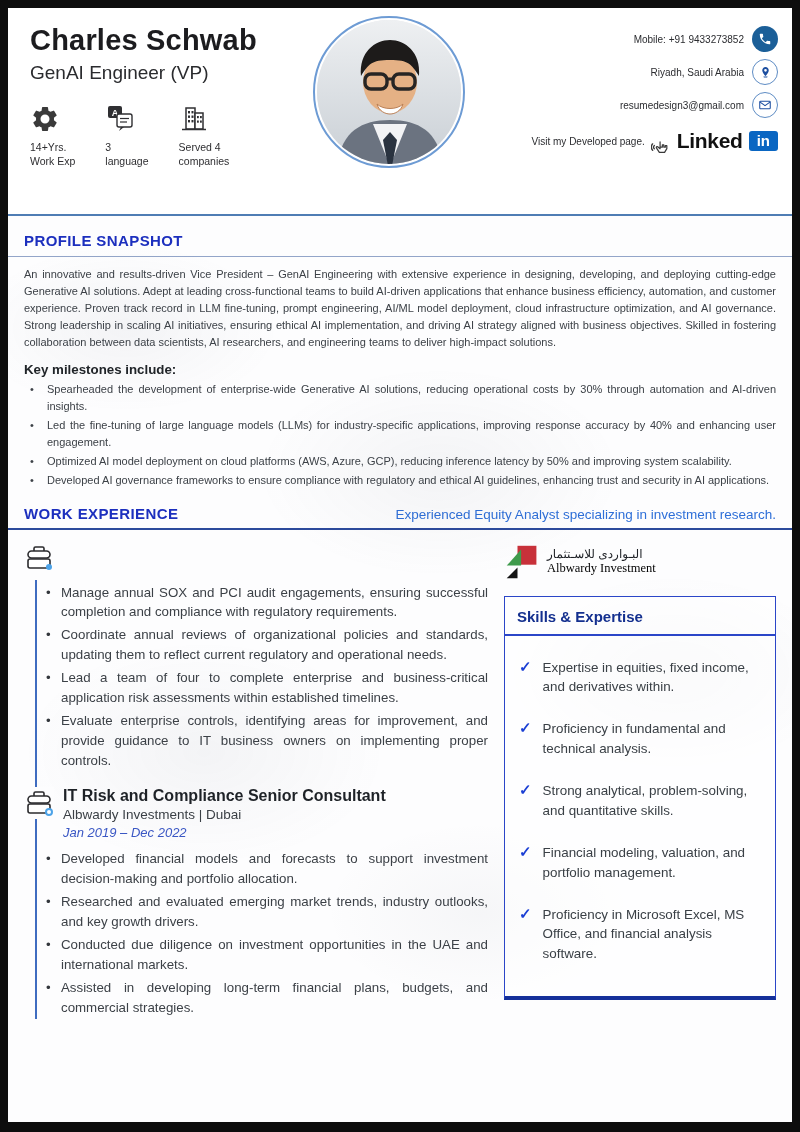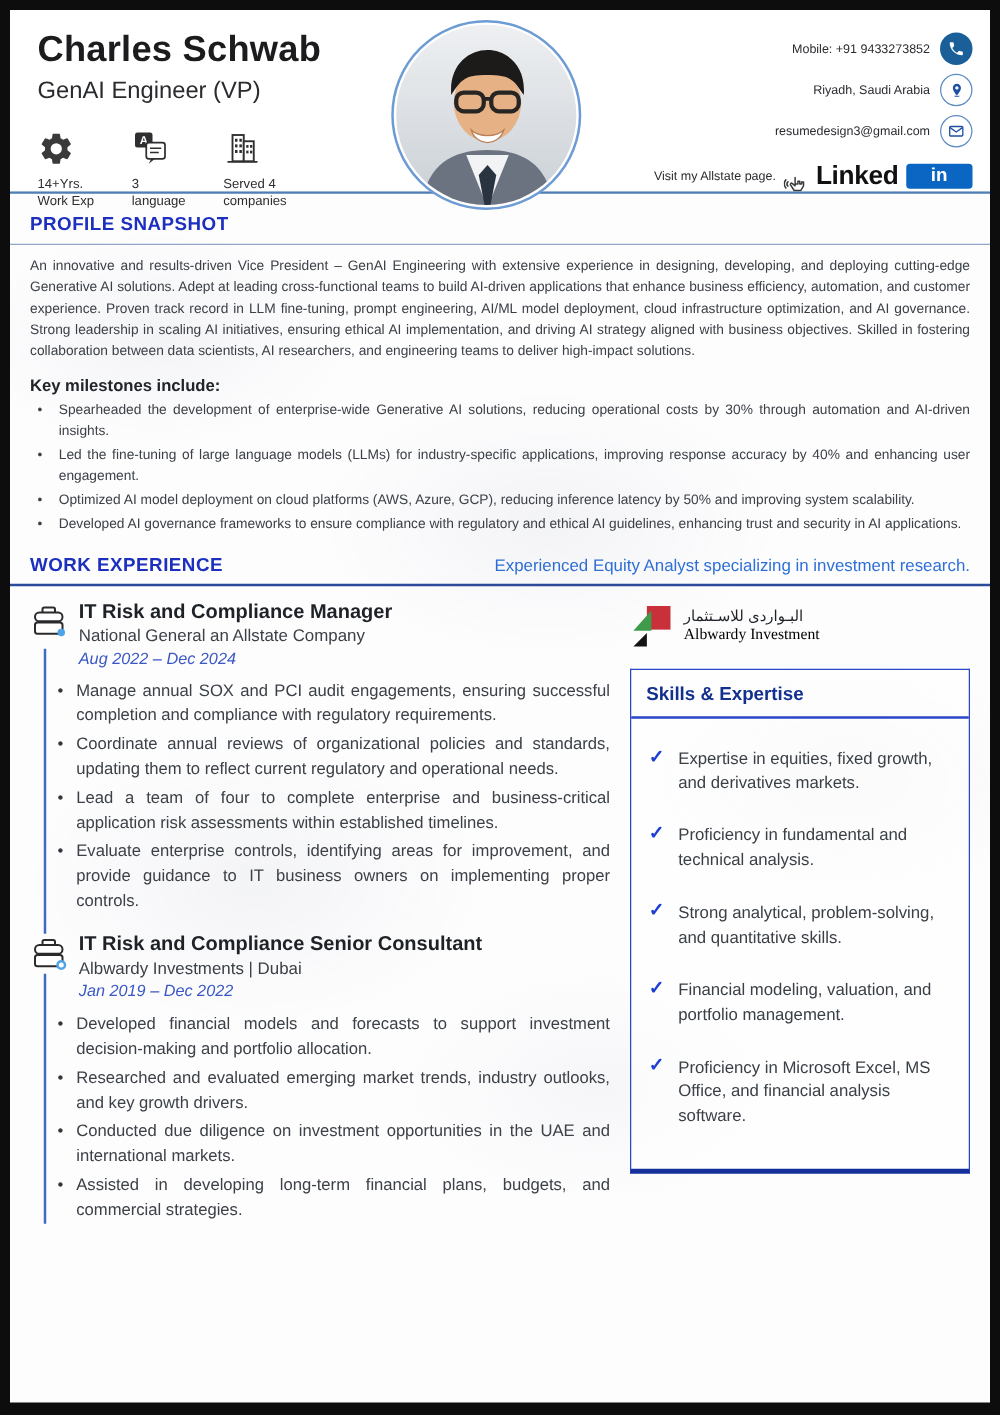--- a/index.html
+++ b/index.html
@@ -2,21 +2,21 @@
 <html><head>
 <meta charset="utf-8">
 <style>
   * { margin:0; padding:0; box-sizing:border-box; }
   html,body { width:800px; height:1132px; overflow:hidden; background:#0d0d0d;
               font-family:"Liberation Sans", sans-serif; }
   .frame { position:absolute; inset:0; border:8px solid #0d0d0d; border-bottom-width:10px;
            border-radius:6px; background:#fdfdfe; overflow:hidden; }
 
   
-  .header { position:relative; height:145px; background:#fff; display:flex; }
+  .header { position:relative; height:206px; background:#fff; display:flex; }
   .head-left { width:290px; padding:16px 0 0 22px; }
   .name { font-size:29px; font-weight:600; color:#1c1c1f; letter-spacing:.2px; }
   .job-title { font-size:19px; color:#2a2b2e; margin-top:5px; font-weight:400; }
   .stats { display:flex; gap:30px; margin-top:18px; }
   .stat { display:flex; flex-direction:column; align-items:flex-start; }
   .stat .s-icon { height:32px; display:flex; align-items:flex-end; color:#333; }
   .stat .s-label { font-size:10.5px; color:#2e2e31; line-height:1.35; margin-top:6px; white-space:pre-line; }
   .photo-wrap { position:absolute; left:305px; top:8px; width:152px; height:152px;
                 border-radius:50%; border:2px solid #6d9bd4; background:#fff; padding:2px; }
   .photo { width:100%; height:100%; border-radius:50%; overflow:hidden; background:#e9ebee; }
@@ -24,21 +24,21 @@
                 align-items:flex-end; gap:7px; }
   .c-row { display:flex; align-items:center; gap:8px; }
   .c-text { font-size:10px; color:#2b2c30; }
   .c-badge { width:26px; height:26px; border-radius:50%; display:flex; align-items:center;
              justify-content:center; flex-shrink:0; }
   .badge-solid { background:#1b5f98; }
   .badge-line { background:#fff; border:1.4px solid #5e8cc4; }
   .li-row { display:flex; align-items:center; gap:6px; margin-top:4px; }
   .li-word { font-size:21px; font-weight:700; color:#111; letter-spacing:-.3px; }
   .li-box { background:#0a66c2; color:#fff; font-size:15px; font-weight:700;
-            border-radius:3px; padding:2px 20px 3px; line-height:1; }
+            border-radius:3px; padding:2px 8px 3px; line-height:1; }
   .hand { position:relative; top:7px; }
 
   .top-divider { height:2px; background:#4f7db4; }
 
   
   .content { position:relative; padding:0 16px; }
   .content::before { content:""; position:absolute; inset:0; pointer-events:none;
      background:
        radial-gradient(ellipse 220px 120px at 15% 12%, rgba(60,70,90,.05), transparent 70%),
        radial-gradient(ellipse 260px 150px at 55% 30%, rgba(60,70,90,.05), transparent 70%),
@@ -191,21 +191,21 @@
       <div class="c-row">
         <span class="c-text">resumedesign3@gmail.com</span>
         <span class="c-badge badge-line">
           <svg width="14" height="14" viewBox="0 0 24 24" fill="none" stroke="#1d4fa0" stroke-width="1.8">
               <rect x="3" y="5.5" width="18" height="13" rx="1.5"></rect>
               <path d="M3.5 7l8.5 6 8.5-6"></path>
             </svg>
         </span>
       </div>
       <div class="li-row">
-        <span class="c-text">Visit my Allstate page.</span>
+        <span class="c-text">Visit my Developed page.</span>
         <span class="hand">
           <svg width="20" height="22" viewBox="0 0 24 26" fill="none" stroke="#3a3a3a" stroke-width="1.6" stroke-linecap="round" stroke-linejoin="round">
             <path d="M11 3v9l-3.2-2.6c-1-.8-2.4.5-1.7 1.6L10 17h7l3-5v-4h-2v2h-2V7h-2v3h-3V3z" transform="translate(1,3) scale(0.9)"></path>
             <path d="M4 8c-1.2 1-1.2 3 0 4" transform="translate(0,2)"></path>
             <path d="M2 6c-2 1.8-2 6 0 7.8" transform="translate(0,2)"></path>
           </svg>
         </span>
         <span class="li-word">Linked</span>
         <span class="li-box">in</span>
       </div>
@@ -241,25 +241,20 @@
         <div class="job">
           <div class="job-head">
             <span class="bc-icon">
               <svg width="30" height="32" viewBox="0 0 30 32" fill="none" stroke="#2b2b2e" stroke-width="1.6">
                 <path d="M10 9V6.5A1.5 1.5 0 0 1 11.5 5h7A1.5 1.5 0 0 1 20 6.5V9"></path>
                 <rect x="4" y="9" width="22" height="7" rx="3.5" fill="#fff"></rect>
                 <rect x="4" y="17" width="22" height="9" rx="2" fill="#fff"></rect>
                 <circle cx="25" cy="25" r="3" fill="#4da3e8" stroke="none"></circle>
               </svg>
             </span>
-            <div>
-              <div class="job-title-h">IT Risk and Compliance Manager</div>
-              <div class="job-company">National General an Allstate Company</div>
-              <div class="job-dates">Aug 2022 – Dec 2024</div>
-            </div>
           </div>
           <ul class="j-list">
             <li>Manage annual SOX and PCI audit engagements, ensuring successful completion and compliance with regulatory requirements.</li>
             <li>Coordinate annual reviews of organizational policies and standards, updating them to reflect current regulatory and operational needs.</li>
             <li>Lead a team of four to complete enterprise and business-critical application risk assessments within established timelines.</li>
             <li>Evaluate enterprise controls, identifying areas for improvement, and provide guidance to IT business owners on implementing proper controls.</li>
           </ul>
         </div>
 
         <div class="job">
@@ -302,21 +297,21 @@
             <div class="brand-en">Albwardy Investment</div>
           </span>
         </div>
 
         <div class="skills-box">
           <div class="skills-title">Skills &amp; Expertise</div>
           <div class="skills-rule"></div>
           <ul class="s-list">
             <li>
                 <span class="chk">✓</span>
-                <span class="s-text">Expertise in equities, fixed growth, and derivatives markets.</span>
+                <span class="s-text">Expertise in equities, fixed income, and derivatives within.</span>
               </li>
             <li>
                 <span class="chk">✓</span>
                 <span class="s-text">Proficiency in fundamental and technical analysis.</span>
               </li>
             <li>
                 <span class="chk">✓</span>
                 <span class="s-text">Strong analytical, problem-solving, and quantitative skills.</span>
               </li>
             <li>

